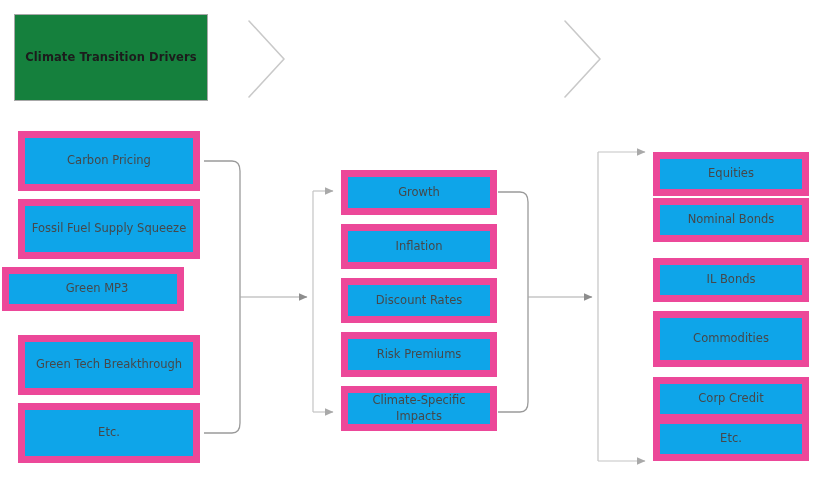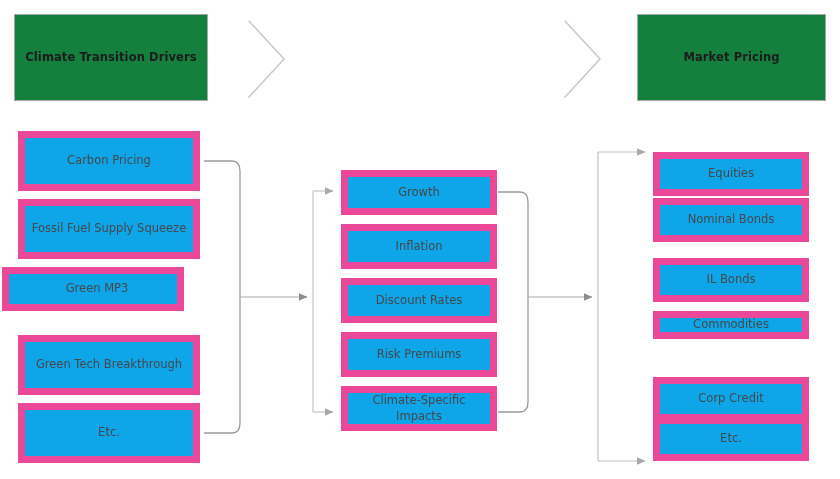--- a/index.html
+++ b/index.html
@@ -43,23 +43,20 @@
   
   #wires{position:absolute;left:0;top:0;width:840px;height:479px;pointer-events:none;}
 </style>
 </head>
 <body>
 
 <div id="canvas">
 
   <div class="hdr" id="hdr0" style="left: 14px; top: 14px; width: 194px; height: 87px;">
     <span>Climate Transition Drivers</span>
-  </div>
-  <div class="hdr" id="hdr2" style="left: 637px; top: 14px; width: 189px; height: 87px;">
-    <span>Market Pricing</span>
   </div>
 
   <svg class="chev" id="chev0" viewBox="0 0 38 78" width="38" height="78" style="left: 248px; top: 20px;">
     <polyline points="1,1 36,39 1,77" fill="none" stroke="#c9c9c9" stroke-width="1.6" stroke-linecap="round" stroke-linejoin="round"></polyline>
   </svg>
   <svg class="chev" id="chev1" viewBox="0 0 38 78" width="38" height="78" style="left: 564px; top: 20px;">
     <polyline points="1,1 36,39 1,77" fill="none" stroke="#c9c9c9" stroke-width="1.6" stroke-linecap="round" stroke-linejoin="round"></polyline>
   </svg>
 
   <svg id="wires" viewBox="0 0 840 479">
@@ -122,21 +119,21 @@
       </div>
       <div class="node" style="left: 653px; top: 152px; width: 156px; height: 44px;">
         <span>Equities</span>
       </div>
       <div class="node" style="left: 653px; top: 198px; width: 156px; height: 44px;">
         <span>Nominal Bonds</span>
       </div>
       <div class="node" style="left: 653px; top: 258px; width: 156px; height: 44px;">
         <span>IL Bonds</span>
       </div>
-      <div class="node" style="left: 653px; top: 311px; width: 156px; height: 28px;">
+      <div class="node" style="left: 653px; top: 311px; width: 156px; height: 56px;">
         <span>Commodities</span>
       </div>
       <div class="node" style="left: 653px; top: 377px; width: 156px; height: 44px;">
         <span>Corp Credit</span>
       </div>
       <div class="node" style="left: 653px; top: 417px; width: 156px; height: 44px;">
         <span>Etc.</span>
       </div>
     </div>
 

